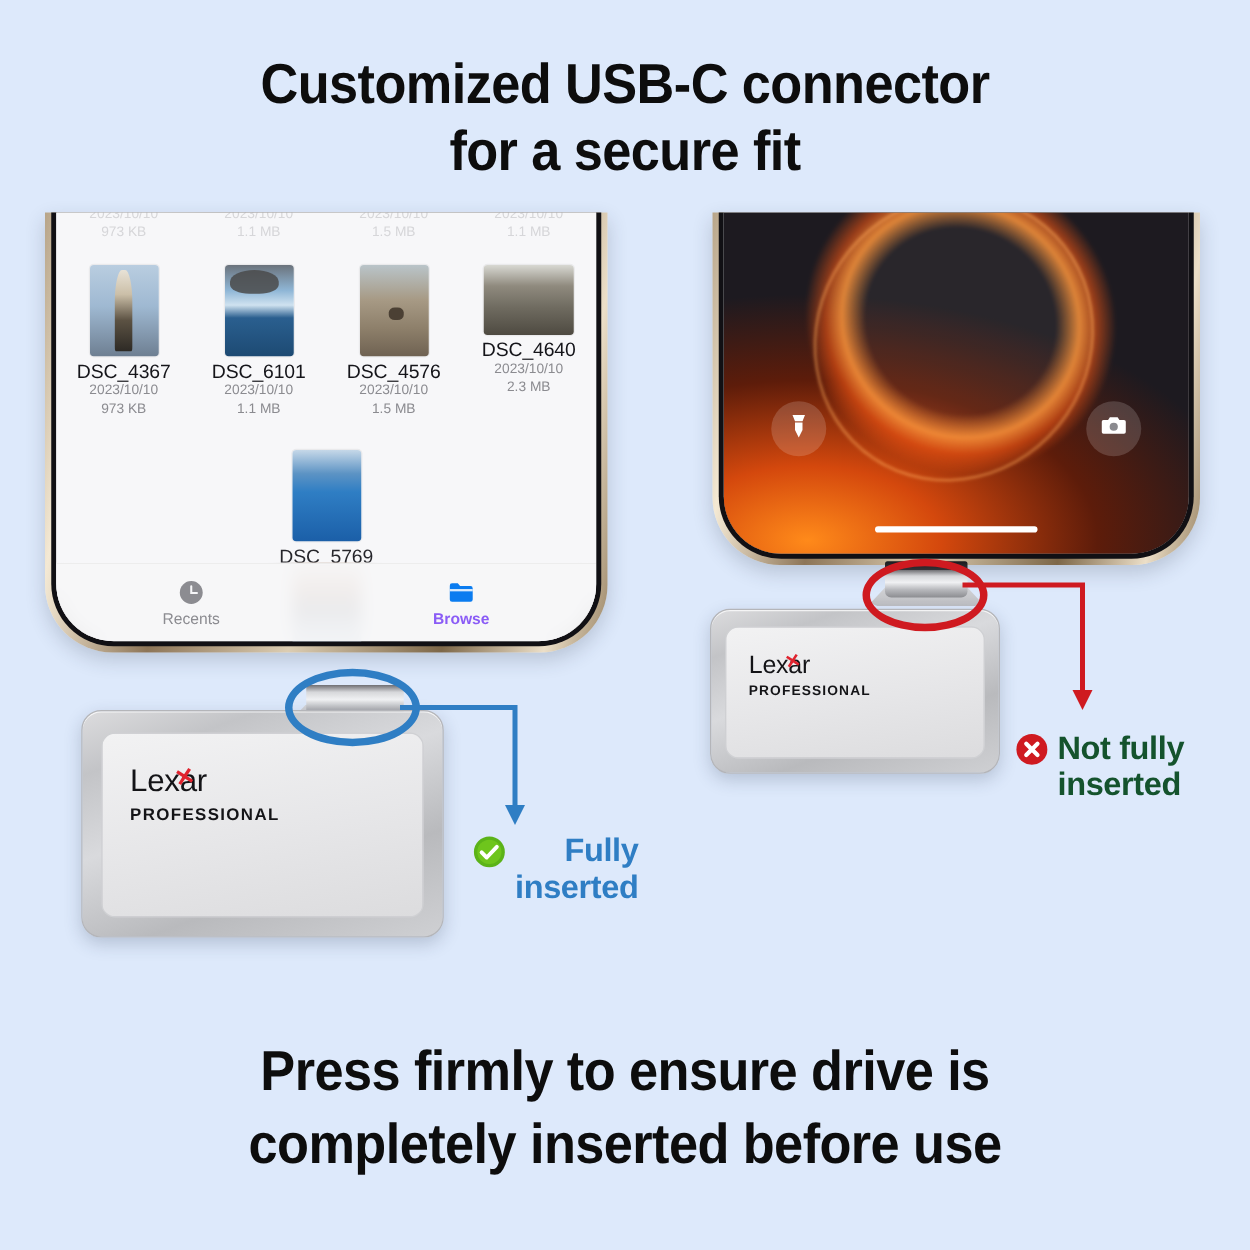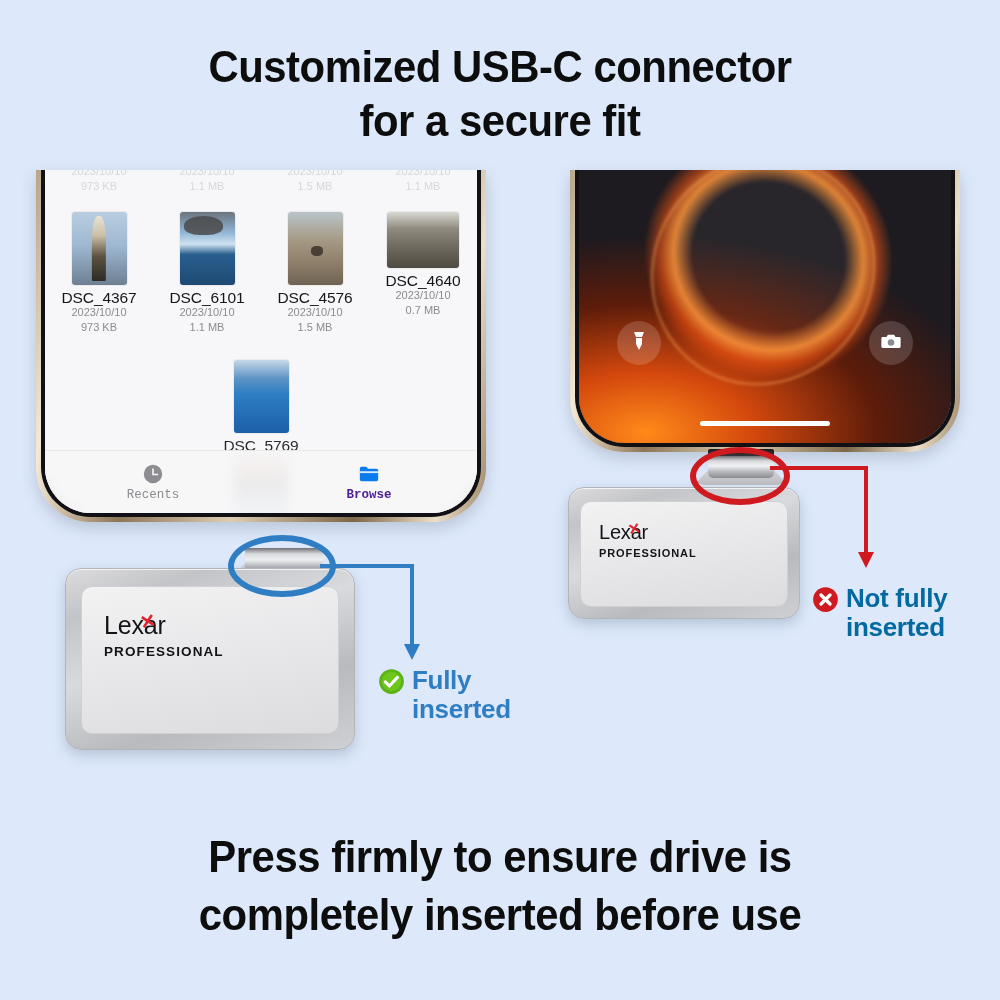--- a/index.html
+++ b/index.html
@@ -109,25 +109,25 @@
   .t-dark{background:linear-gradient(180deg,#16151a 0%,#2a2723 42%,#1d4d7a 68%,#0e2c4b 100%);}
   .t-dark:after{content:"";position:absolute;left:46%;top:48%;width:30%;height:12%;
     background:#c8743a;border-radius:50%;}
 
   
   .tabbar{
     position:absolute;left:0;right:0;bottom:0;height:62px;
     background:rgba(246,246,248,.94);
     border-top:1px solid rgba(0,0,0,.06);
     backdrop-filter:blur(6px);
-    display:flex;align-items:center;font-family:Liberation Mono, monospace;
+    display:flex;align-items:center;
   }
   .tab{flex:1 1 0;display:flex;flex-direction:column;align-items:center;gap:3px;}
   .tab .lbl{font-size:12.5px;color:#8c8c91;}
-  .tab.active .lbl{color:#4c1d95;font-weight:600;}
+  .tab.active .lbl{color:#8b5cf6;font-weight:600;}
   .ico{width:26px;height:22px;position:relative;}
   .ico svg{display:block;width:100%;height:100%;}
 
   
   #phone-right{left:570px;top:170px;width:390px;height:282px;}
   .lock{position:absolute;inset:0;overflow:hidden;
     background:
       radial-gradient(120% 90% at 18% 96%, #ff8a1a 0%, #d4480d 24%, #5d1c0a 52%, #1d1a20 80%),
       linear-gradient(160deg,#5f6470 0%,#3a3640 30%,#2a1f22 55%,#120f13 100%);
   }
@@ -218,24 +218,24 @@
   .ellipse{position:absolute;border-radius:50%;box-sizing:border-box;}
   #ellipse-left{left:228px;top:535px;width:108px;height:62px;border:6px solid #2f7ec4;}
   #ellipse-right{left:690px;top:447px;width:100px;height:58px;border:6px solid #cf1a20;}
 
   .callout-svg{position:absolute;overflow:visible;}
   #callout-left-svg{left:320px;top:548px;width:150px;height:120px;}
   #callout-right-svg{left:770px;top:456px;width:130px;height:120px;}
 
   .label{position:absolute;display:flex;align-items:flex-start;gap:7px;}
   .label .txt{font-weight:bold;font-size:26px;line-height:29px;letter-spacing:-0.3px;}
-  #label-fully{left:378px;top:666px;}
+  #label-fully{left:378px;top:666px;text-align:right;}
   #label-fully .txt{color:#2f7ec4;}
   #label-not{left:812px;top:584px;}
-  #label-not .txt{color:#0369a1;}
+  #label-not .txt{color:#14532d;}
   .badge{width:27px;height:27px;border-radius:50%;flex:0 0 auto;margin-top:2px;position:relative;}
   .badge svg{display:block;width:100%;height:100%;}
 </style>
 </head>
 <body>
 
 <div class="stage">
 
   <div class="headline">
     <span>Customized USB-C connector</span>
@@ -284,21 +284,21 @@
             <div class="file-cell">
               <div class="thumb t-camel"></div>
               <div class="fname">DSC_4576</div>
               <div>2023/10/10</div>
               <div>1.5 MB</div>
             </div>
             <div class="file-cell">
               <div class="thumb wide t-hill"></div>
               <div class="fname">DSC_4640</div>
               <div>2023/10/10</div>
-              <div>0.7 MB</div>
+              <div>2.3 MB</div>
             </div>
           </div>
 
           <div class="file-row row-second">
             <div class="file-cell">
               <div class="thumb t-sea"></div>
               <div class="fname">DSC_5769</div>
             </div>
             <div class="file-cell">
               <div class="thumb t-night"></div>

